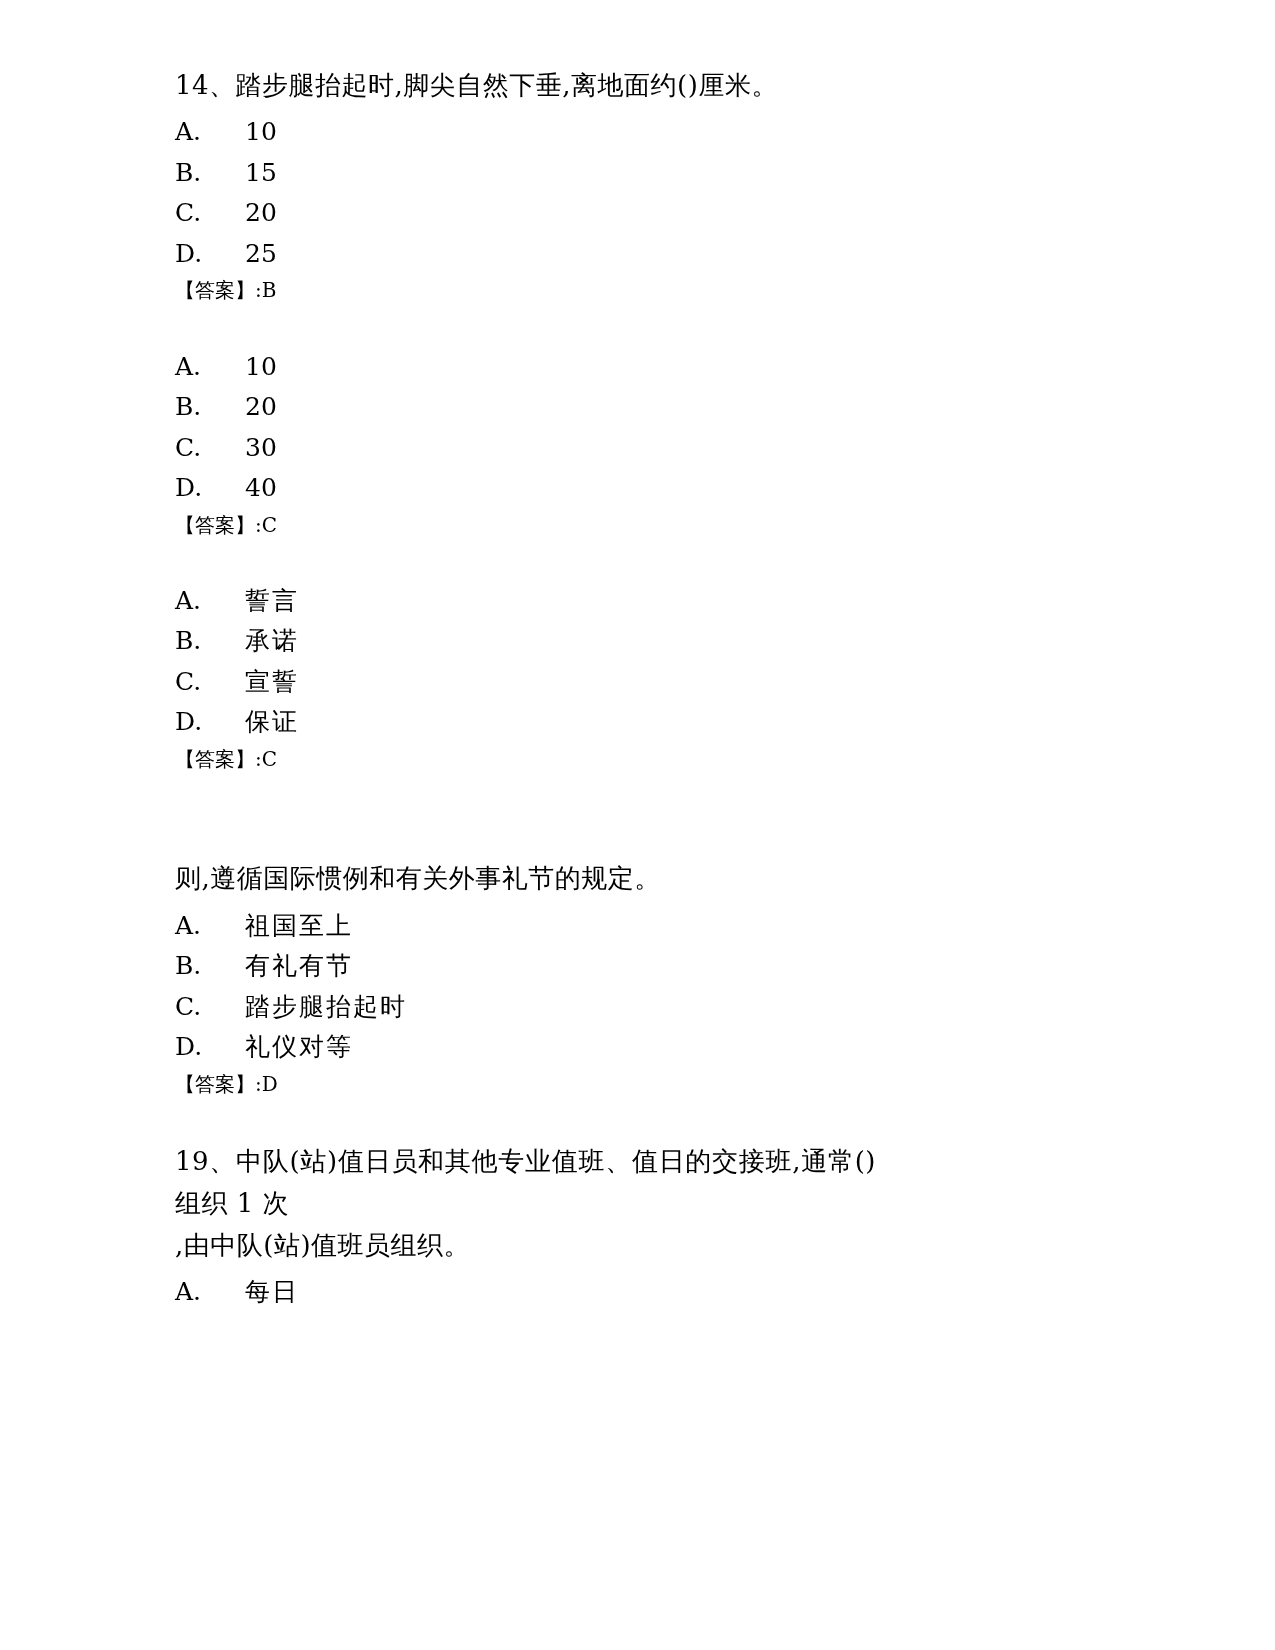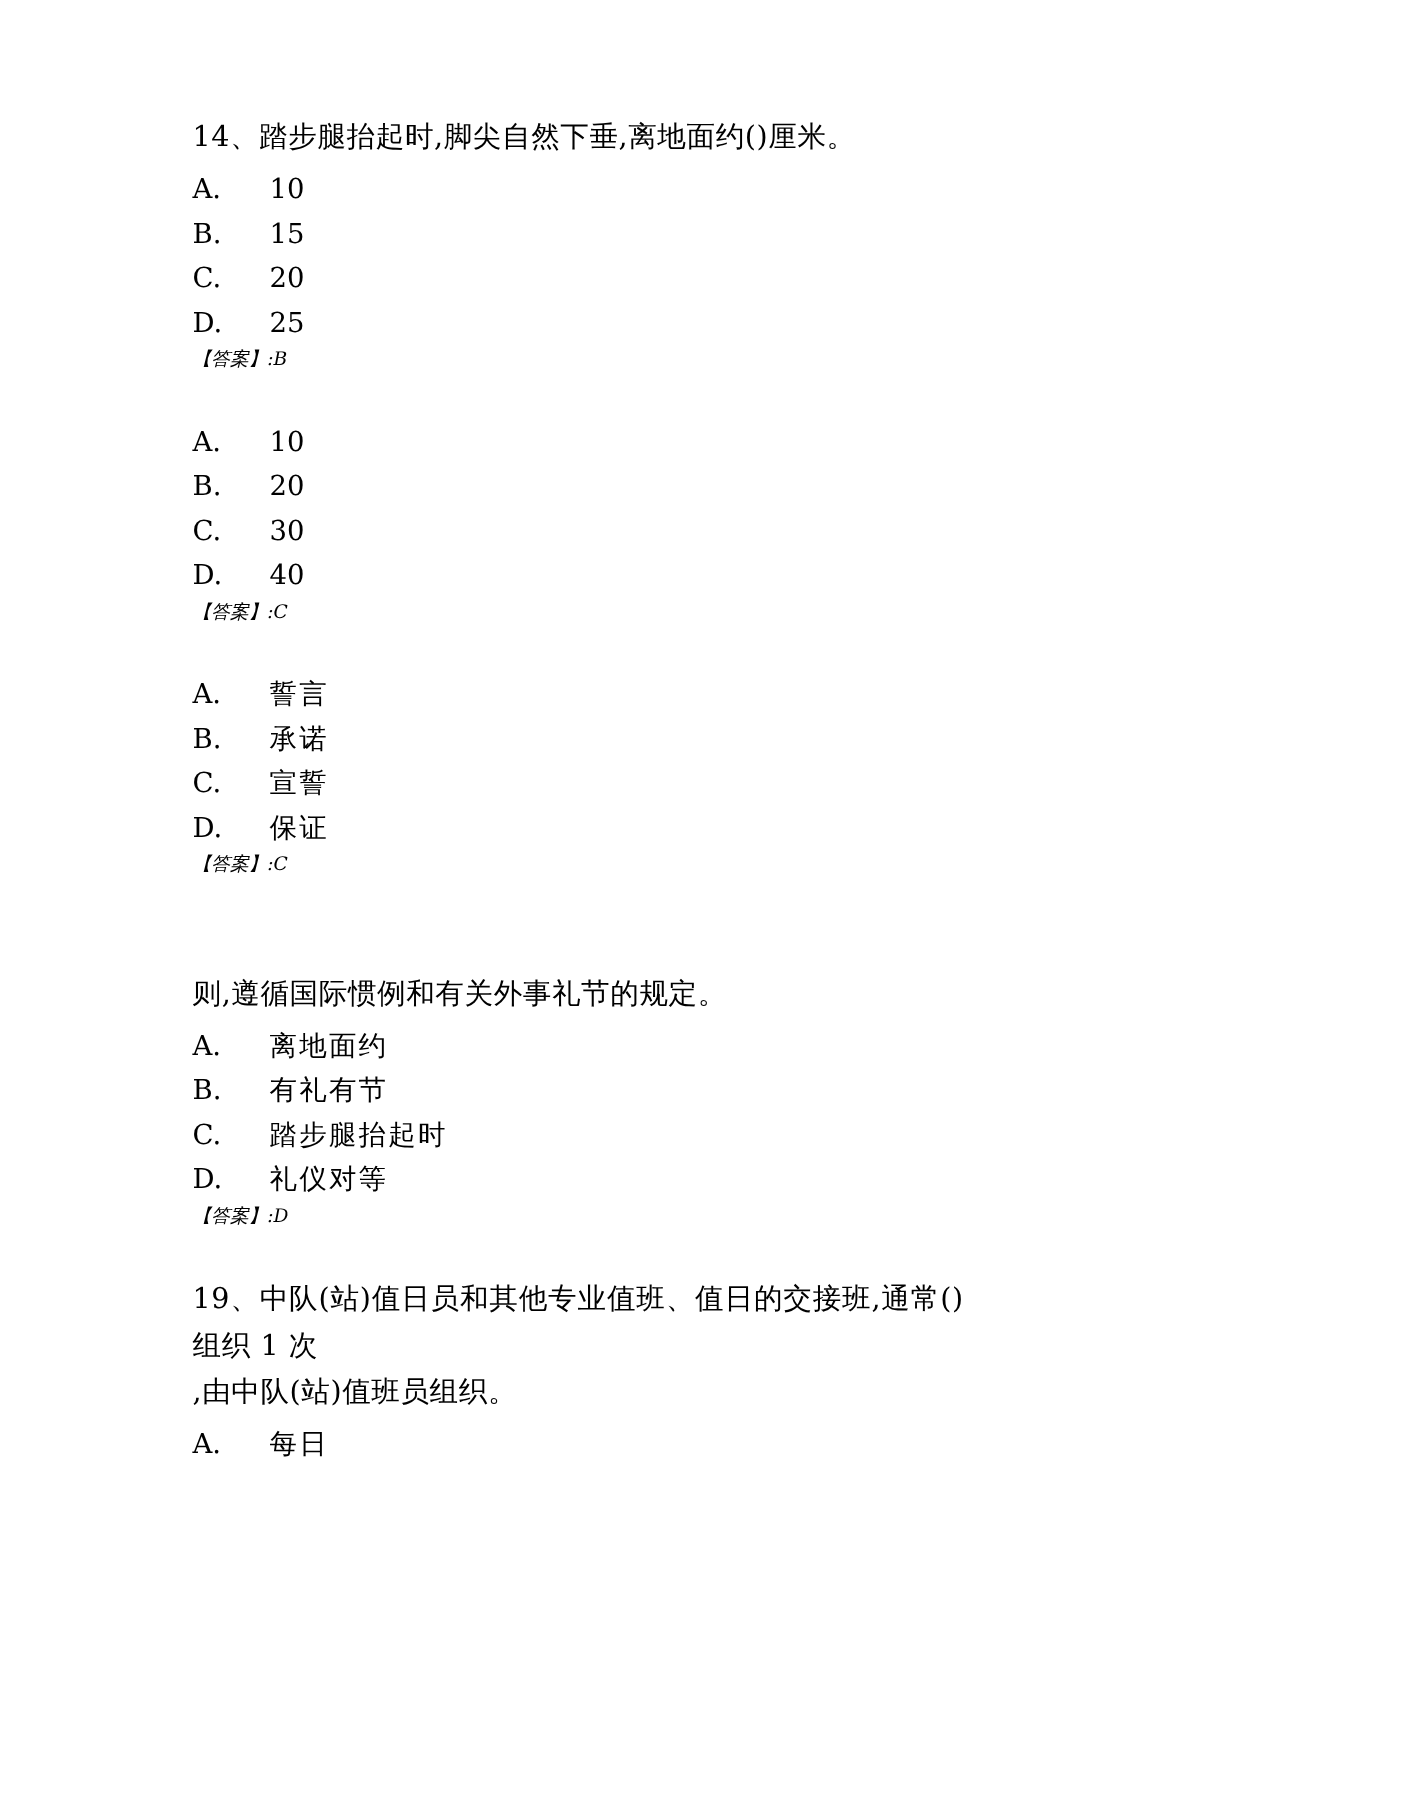--- a/index.html
+++ b/index.html
@@ -12,21 +12,21 @@
     height: 1650px;
     font-family: "DejaVu Serif", "Liberation Serif", serif;
     color: #000000;
     -webkit-font-smoothing: antialiased;
   }
   .page {
     position: relative;
     width: 1051px;
     height: 1650px;
     box-sizing: border-box;
-    padding: 104px 175px 0 175px;
+    padding: 64px 175px 0 175px;
     overflow: hidden;
   }
   .question-block {
     margin-bottom: 40px;
   }
   .stem {
     font-size: 26px;
     line-height: 1.62;
     letter-spacing: 0.5px;
     text-align: justify;
@@ -57,25 +57,24 @@
     flex: 0 0 36px;
   }
   .opt-text {
     letter-spacing: 2px;
     text-align: center;
   }
   .opt-text.numeric {
     letter-spacing: 0;
   }
   .answer {
-    font-size: 17px;
+    font-size: 20px;
     line-height: 1.62;
     margin: 0;
     letter-spacing: 0.5px;
-    font-style: italic;
   }
   .answer .ans-label {
     letter-spacing: 0;
   }
   .answer .ans-value {
     font-family: "DejaVu Serif", "Liberation Serif", serif;
   }
 </style>
 </head>
 <body>
@@ -166,21 +165,21 @@
       <span class="ans-label">【答案】:</span><span class="ans-value">C</span>
     </p>
   </div>
 
   <div class="question-block">
     <p class="stem"><br><span>则,遵循国际惯例和有关外事礼节的规定。</span></p>
     <ul class="opt-list">
       <li class="opt">
         <span class="opt-letter">A.</span>
         <span class="opt-gap"></span>
-        <span class="opt-text">离地面约</span>
+        <span class="opt-text">祖国至上</span>
       </li>
       <li class="opt">
         <span class="opt-letter">B.</span>
         <span class="opt-gap"></span>
         <span class="opt-text">有礼有节</span>
       </li>
       <li class="opt">
         <span class="opt-letter">C.</span>
         <span class="opt-gap"></span>
         <span class="opt-text">踏步腿抬起时</span>

